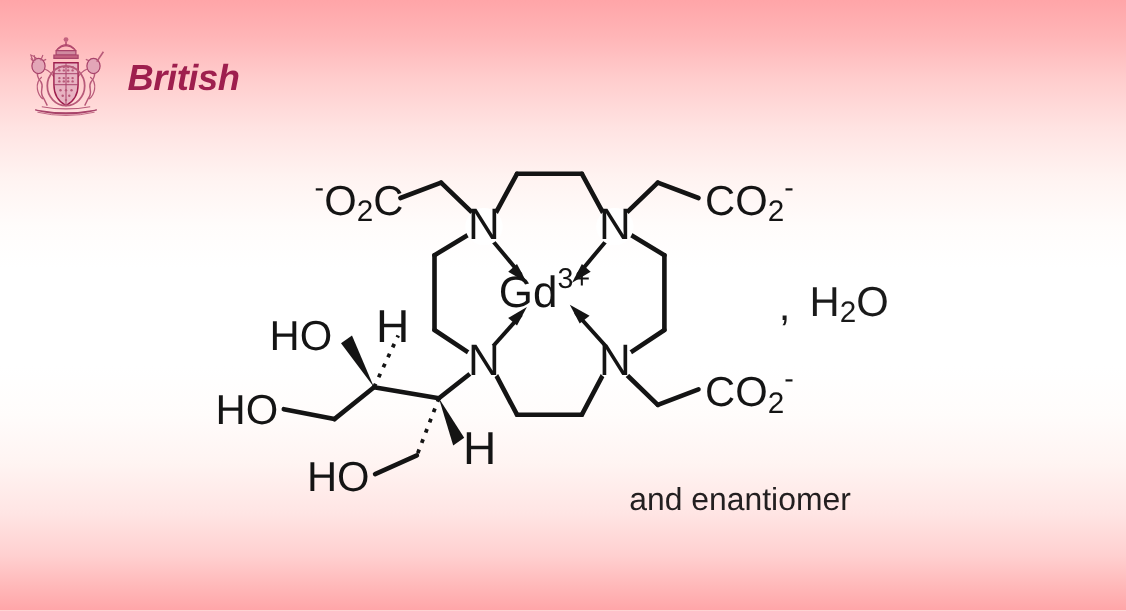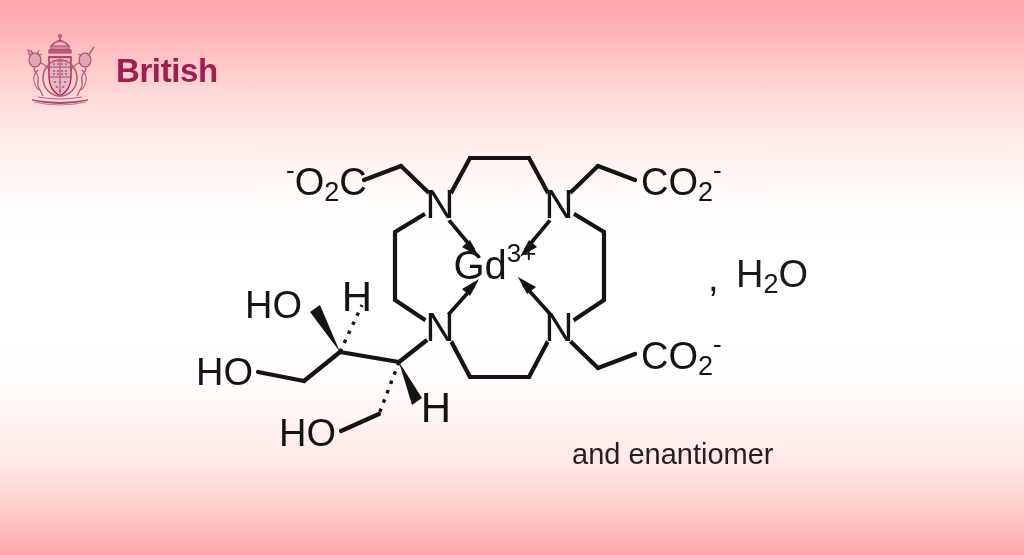--- a/index.html
+++ b/index.html
@@ -50,20 +50,21 @@
   #crest {
     width: 84px;
     height: 82px;
     flex: none;
     display: block;
   }
   #brand-text {
     display: flex;
     flex-direction: column;
     line-height: 1.08;
+    font-style: italic;
   }
   #brand-text .line {
     color: #9e1f4e;
     font-family: "Liberation Sans", sans-serif;
     font-weight: bold;
     font-size: 33px;
     letter-spacing: -0.4px;
     white-space: nowrap;
   }
 

